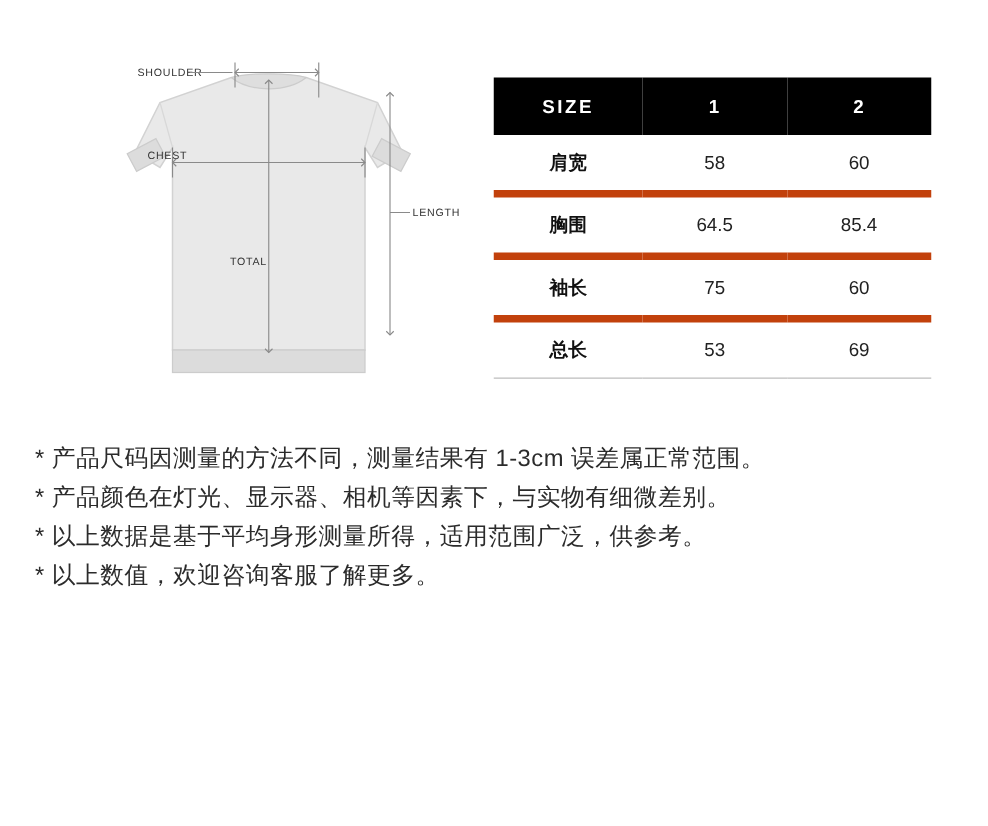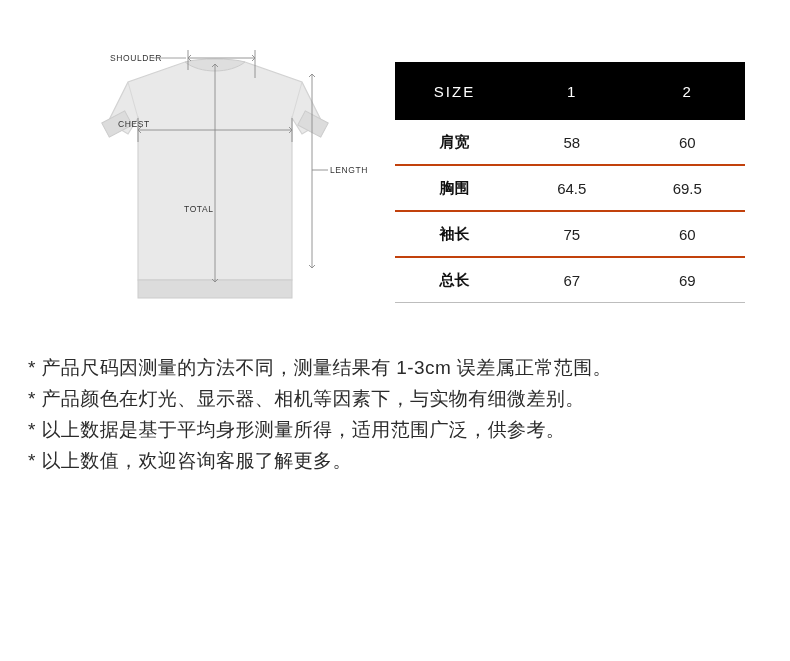--- a/index.html
+++ b/index.html
@@ -45,29 +45,29 @@
   .size-table td {
     text-align: center;
     font-size: 15px;
     padding: 0;
     height: 44px;
     vertical-align: middle;
   }
   .size-table thead th {
     background: #000000;
     color: #ffffff;
-    font-weight: normal;
+    font-weight: bold;
     letter-spacing: 1px;
-    height: 58px;
+    height: 46px;
   }
   .size-table thead th.col-label {
     letter-spacing: 2px;
   }
   .size-table tbody tr {
-    border-bottom: 2px solid #c2410c;
+    border-bottom: 6px solid #c2410c;
   }
   .size-table tbody tr:last-child {
     border-bottom: 1px solid #bdbdbd;
   }
   .size-table tbody td.row-label {
     font-weight: bold;
     font-size: 15px;
     color: #111111;
   }
   .size-table tbody td.value {
@@ -160,30 +160,30 @@
     </thead>
     <tbody>
       <tr>
         <td class="row-label">肩宽</td>
         <td class="value">58</td>
         <td class="value">60</td>
       </tr>
       <tr>
         <td class="row-label">胸围</td>
         <td class="value">64.5</td>
-        <td class="value">69.5</td>
+        <td class="value">85.4</td>
       </tr>
       <tr>
         <td class="row-label">袖长</td>
         <td class="value">75</td>
         <td class="value">60</td>
       </tr>
       <tr>
         <td class="row-label">总长</td>
-        <td class="value">67</td>
+        <td class="value">53</td>
         <td class="value">69</td>
       </tr>
     </tbody>
   </table>
 
   <div class="notes">
     <div class="note-line">* 产品尺码因测量的方法不同，测量结果有 1-3cm 误差属正常范围。</div>
     <div class="note-line">* 产品颜色在灯光、显示器、相机等因素下，与实物有细微差别。</div>
     <div class="note-line">* 以上数据是基于平均身形测量所得，适用范围广泛，供参考。</div>
     <div class="note-line">* 以上数值，欢迎咨询客服了解更多。</div>

